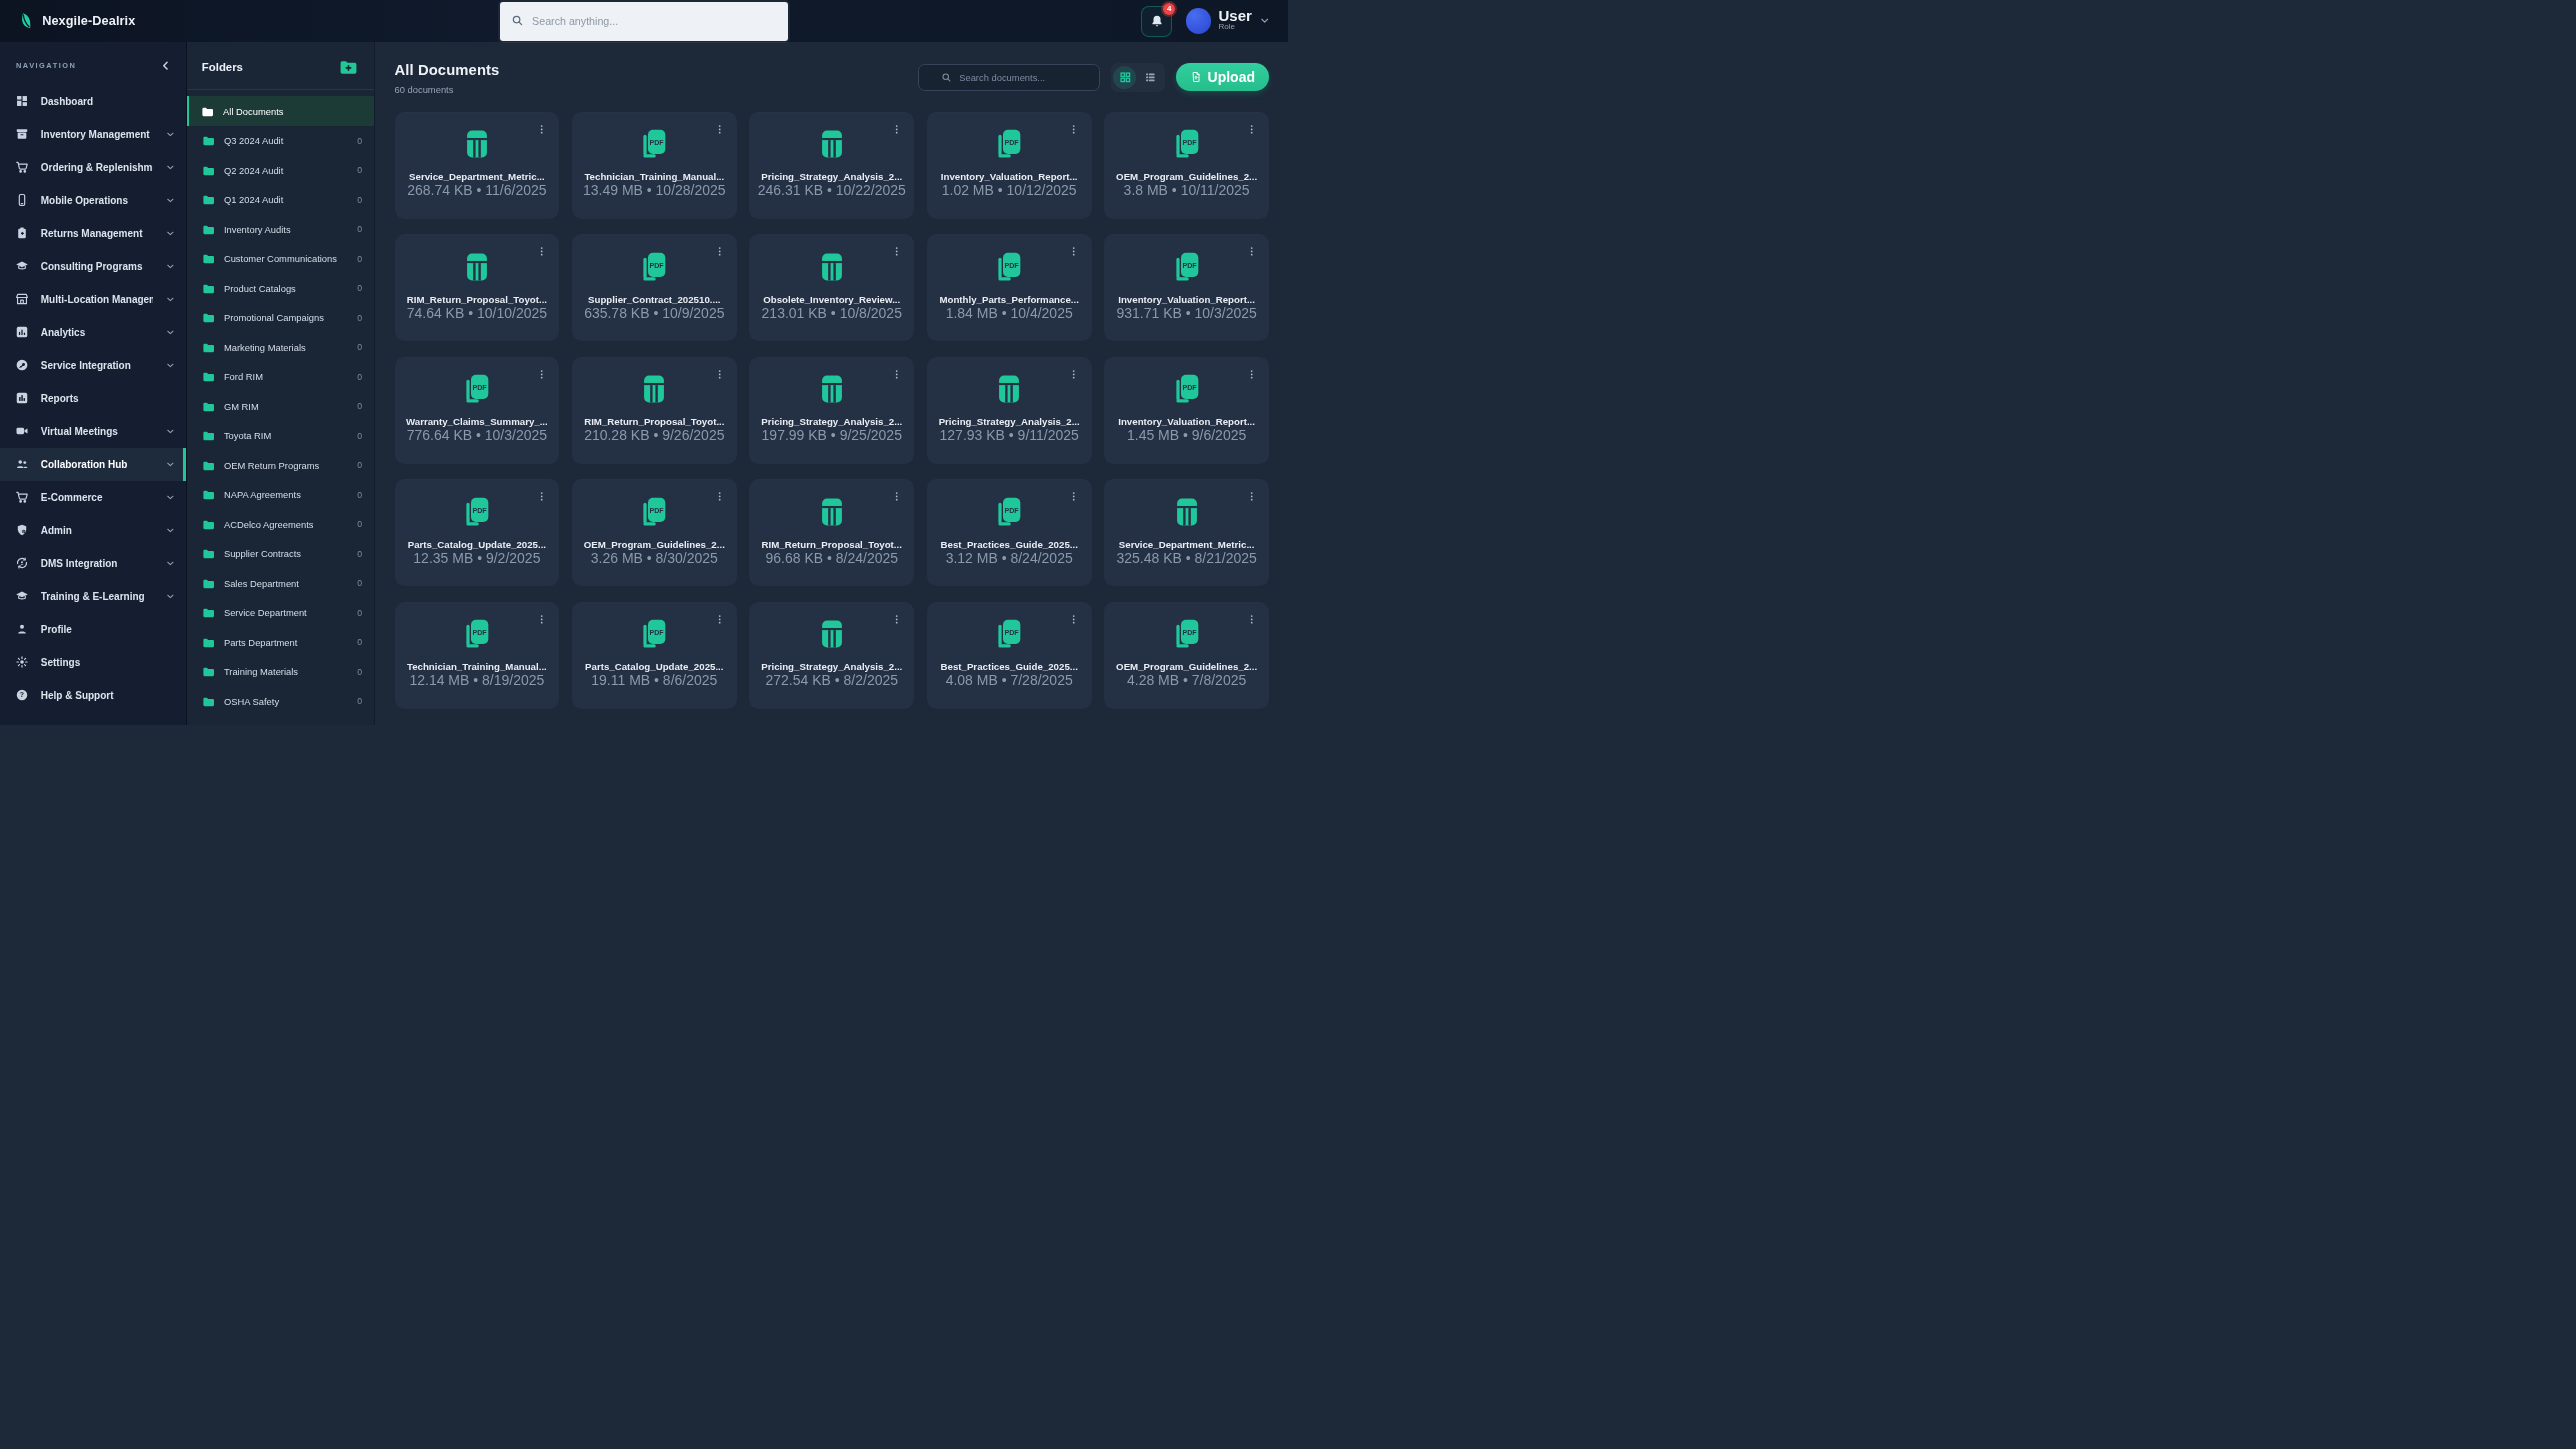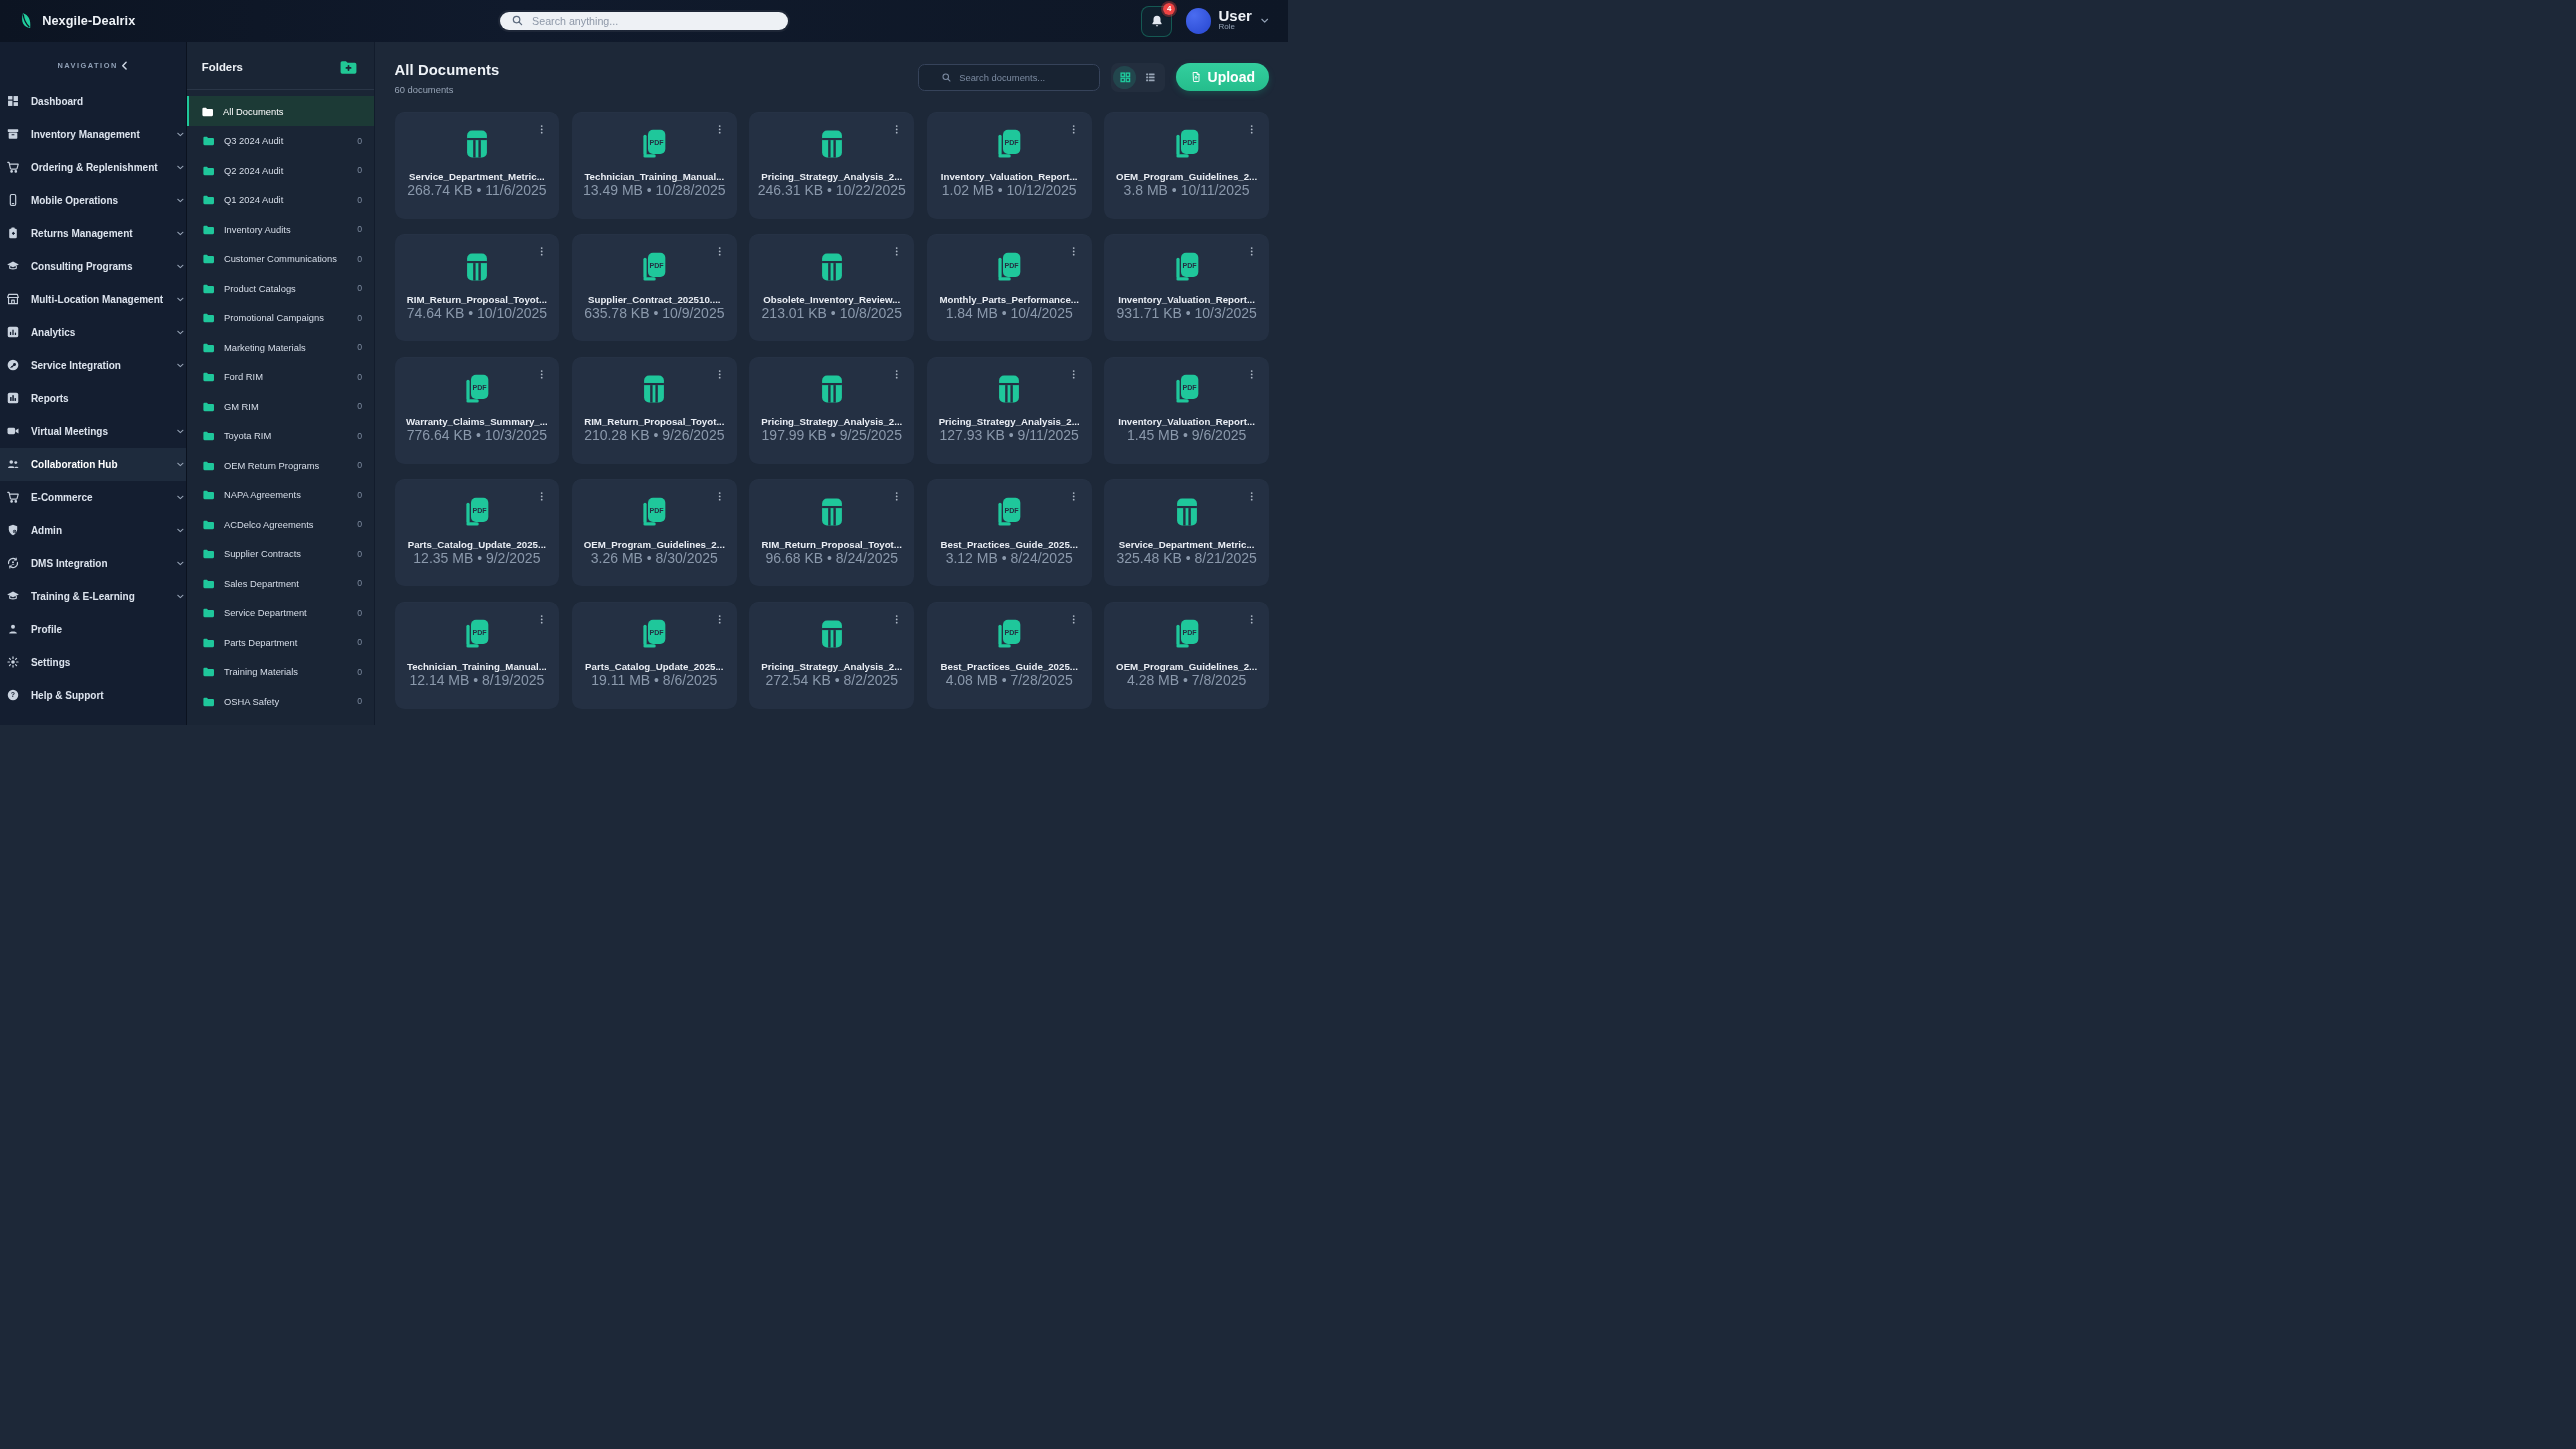--- a/index.html
+++ b/index.html
@@ -13,22 +13,22 @@
   html,body{width:1288px;height:725px;overflow:hidden;background:var(--main-bg);
     font-family:"Liberation Sans",sans-serif; color:var(--text);}
   .screen{width:1288px;height:725px;display:flex;flex-direction:column;}
 
   
   .topbar{height:42px;flex:0 0 42px;background:linear-gradient(90deg,#0c1422,#101a2c 40%,#0e1726);
     display:flex;align-items:center;padding:0 17.4px;position:relative;z-index:5;}
   .brand{display:flex;align-items:center;gap:7.4px;}
   .brand .logo{width:17.4px;height:17.4px;}
   .brand .name{font-size:12.7px;font-weight:bold;letter-spacing:0.1px;}
-  .global-search{position:absolute;left:50%;transform:translateX(-50%);width:288px;height:18px;
-    background:#eef1f5;border-radius:10px;display:flex;align-items:center;gap:8px;padding:0 10.7px;
+  .global-search{position:absolute;left:50%;transform:translateX(-50%);width:288px;height:39px;
+    background:#eef1f5;border-radius:3px;display:flex;align-items:center;gap:8px;padding:0 10.7px;
     box-shadow:0 0 0 2px rgba(255,255,255,.06);}
   .global-search .mag{width:13.4px;height:13.4px;color:#5d6b7e;flex:0 0 auto;}
   .global-search input{border:none;outline:none;background:transparent;font-size:10.7px;width:100%;
     color:#37404e;font-family:"Liberation Sans",sans-serif;}
   .global-search input::placeholder{color:#8e98a8;}
   .top-right{margin-left:auto;display:flex;align-items:center;gap:13.4px;}
   .bell-btn{width:31px;height:31px;border-radius:8px;position:relative;
     background:rgba(31,199,155,.05);border:0.7px solid rgba(31,199,155,.35);
     display:flex;align-items:center;justify-content:center;color:#e2e8f0;cursor:pointer;}
   .bell-btn svg{width:14px;height:14px;}
@@ -40,21 +40,21 @@
   .avatar{width:25.5px;height:25.5px;border-radius:50%;background:radial-gradient(circle at 32% 28%,#4a6cf0,#2646cf);}
   .user-meta .u-name{font-size:15px;font-weight:bold;line-height:11.4px;}
   .user-meta .u-role{font-size:8px;color:#93a1b5;line-height:10px;}
   .user-chip .chev{width:11.4px;height:11.4px;color:#93a1b5;}
 
   
   .shell{flex:1;display:flex;min-height:0;}
 
   
   .sidebar{width:187px;flex:0 0 187px;background:var(--sidebar-bg);display:flex;flex-direction:column;
-    border-right:0.7px solid #0b121f;overflow:hidden;align-items:center;}
+    border-right:0.7px solid #0b121f;overflow:hidden;}
   .nav-head{display:flex;align-items:center;justify-content:space-between;padding:16px 12px 6.7px 16px;}
   .nav-label{font-size:7.4px;font-weight:bold;letter-spacing:1.5px;color:#90a0b6;}
   .collapse-btn{width:14.8px;height:14.8px;color:#cdd6e2;background:none;border:none;cursor:pointer;padding:0;}
   .collapse-btn svg{width:13.4px;height:13.4px;}
   .nav-list{list-style:none;margin-top:5.4px;}
   .nav-item{height:33px;display:flex;align-items:center;gap:11.4px;padding:0 10.7px 0 15.4px;
     font-size:10px;font-weight:bold;color:#dde4ee;cursor:pointer;position:relative;}
   .nav-item .nicon{width:14px;height:14px;color:#c9d2de;flex:0 0 auto;display:flex;}
   .nav-item .nicon svg{width:14px;height:14px;}
   .nav-item .nlabel{flex:1;white-space:nowrap;overflow:hidden;}

